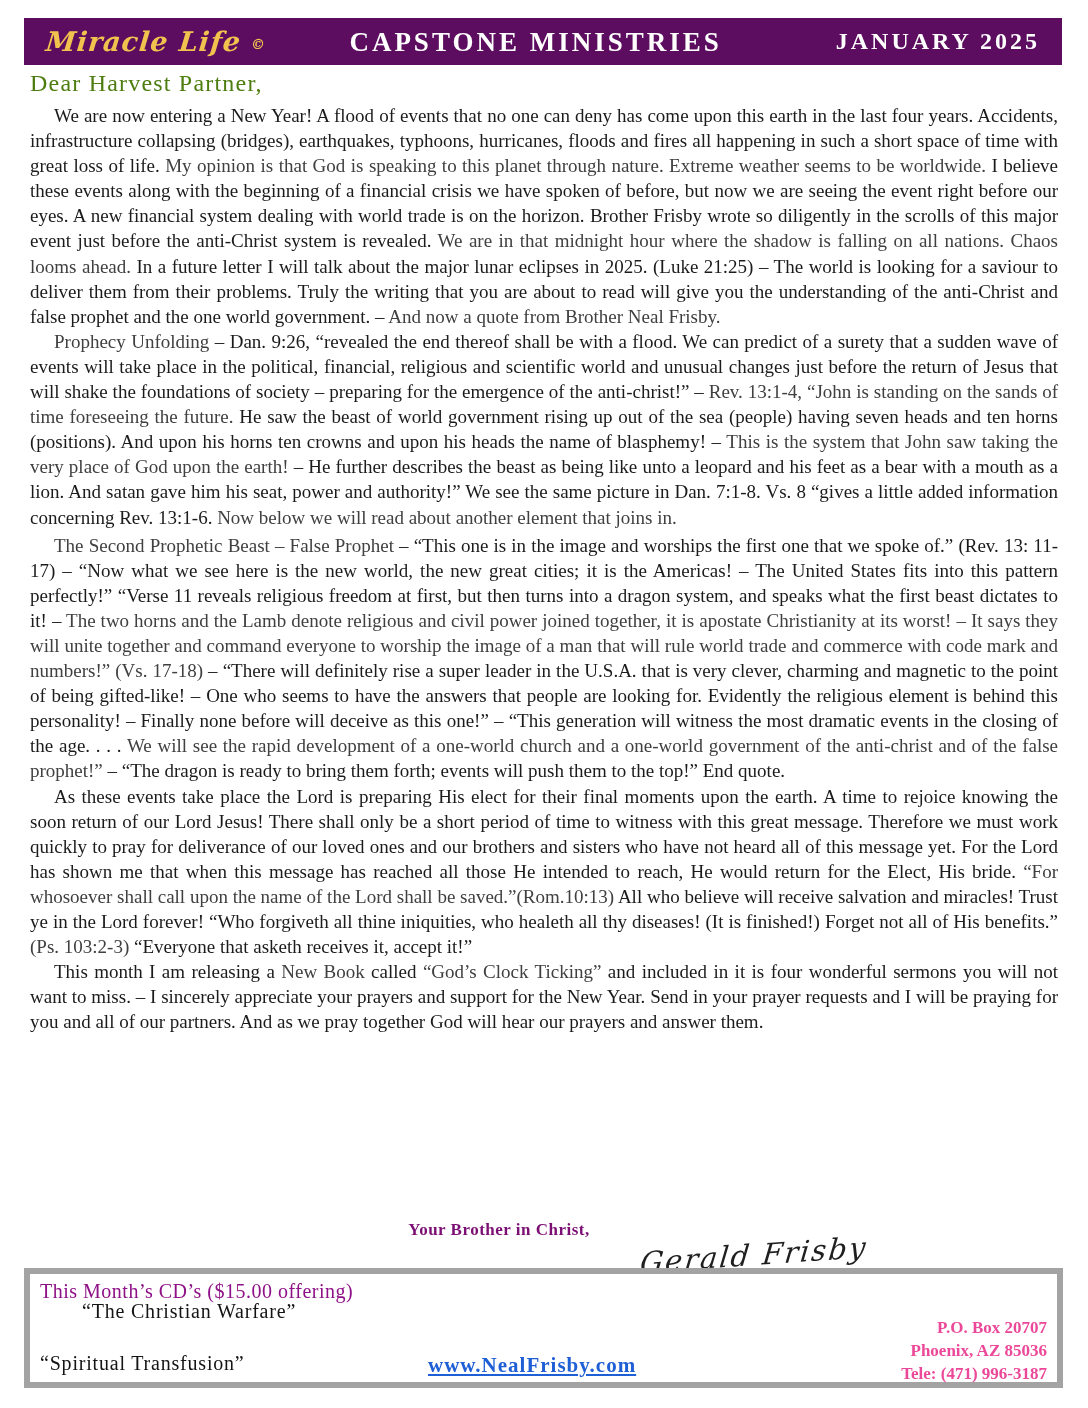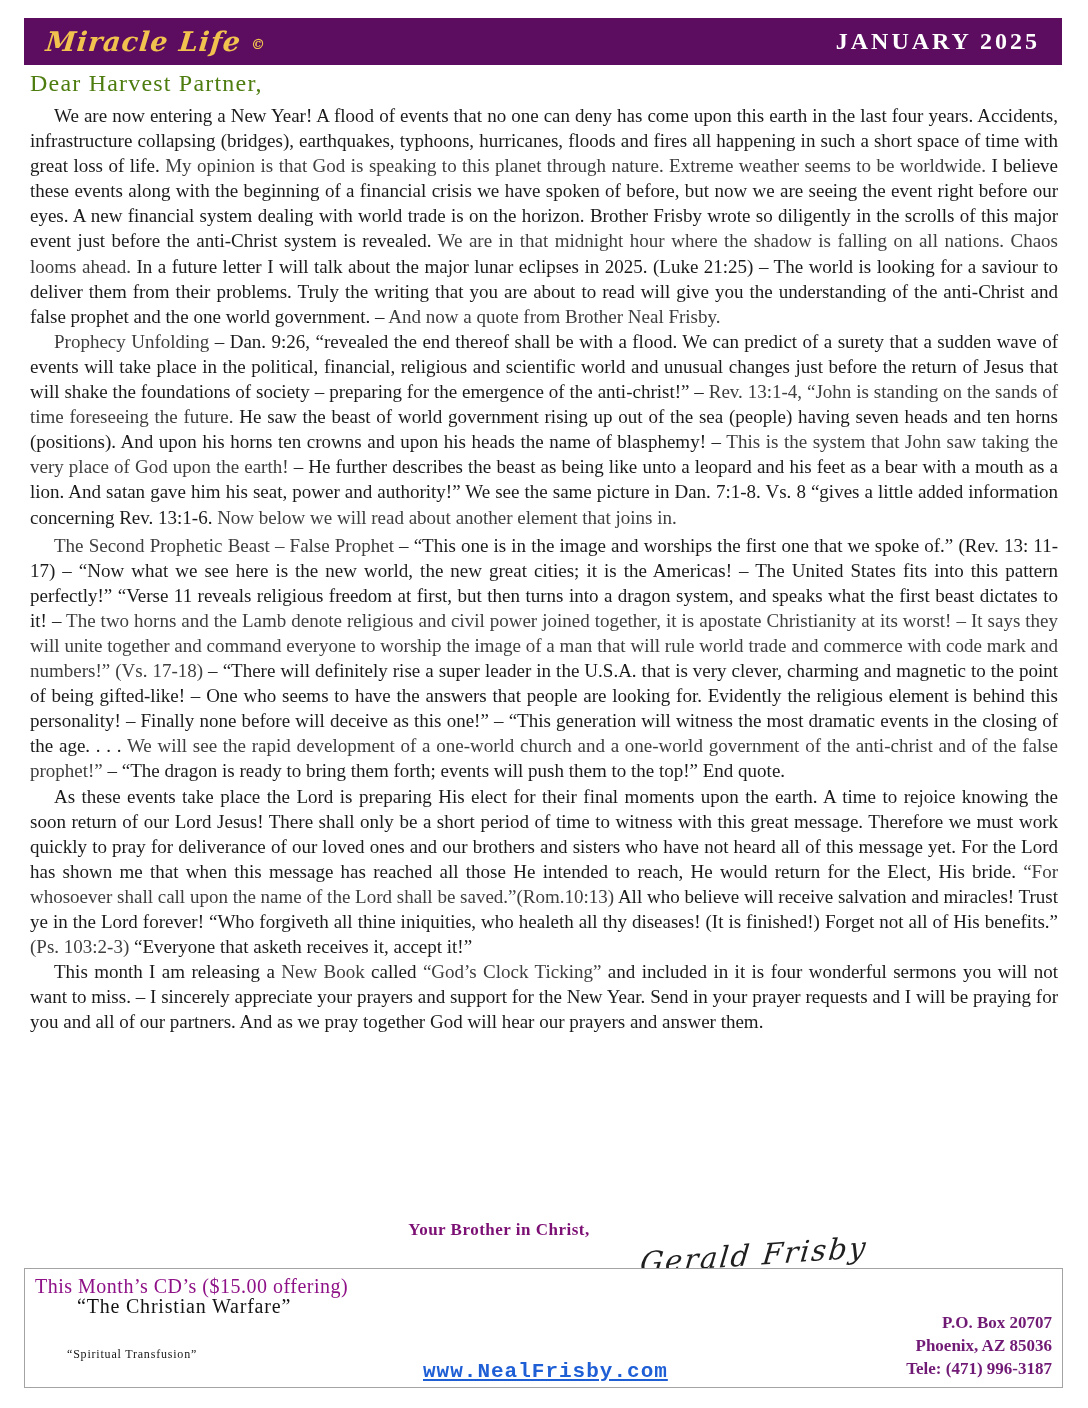--- a/index.html
+++ b/index.html
@@ -95,21 +95,21 @@
     font-size: 29px;
     letter-spacing: 2px;
     color: #1f1f1f;
     transform: rotate(-4deg) skewX(-10deg);
   }
   
   .footer-box {
     position: absolute;
     left: 24px; right: 25px; top: 1268px;
     height: 120px;
-    border: 1px solid #a3a3a3;
+    border: 6px solid #a3a3a3;
     background: #ffffff;
   }
   .cds-heading {
     position: absolute;
     left: 10px; top: 6px;
     color: #8e1187;
     font-size: 20px;
     letter-spacing: 0.5px;
   }
   .cd-title1 {
@@ -117,53 +117,52 @@
     left: 10px; top: 26px;
     color: #141414;
     font-size: 20px;
     letter-spacing: 0.8px;
     margin-left: 42px;
   }
   .cd-title2 {
     position: absolute;
     left: 10px; top: 78px;
     color: #141414;
-    font-size: 12px;
+    font-size: 20px;
     letter-spacing: 0.8px;
-    margin-left: 32px;
   }
   .website {
     position: absolute;
     left: 398px; bottom: 4px;
     color: #1f5fd6;
     font-weight: bold;
     font-size: 21px;
     letter-spacing: 1px;
     text-decoration: underline;
-    font-family: Liberation Mono, monospace;
   }
   .address {
     position: absolute;
     right: 10px; top: 42px;
     text-align: right;
     font-weight: bold;
     font-size: 17px;
     line-height: 23px;
-    color: #701a75;
+    color: #ec4899;
   }
 </style>
 </head>
 <body>
 
 <div class="page">
 
   <div class="banner">
     <div class="logo">
       <span>Miracle Life</span><span class="copyright">©</span>
     </div>
+    <div class="banner-title">CAPSTONE MINISTRIES</div>
     <div class="banner-date">JANUARY 2025</div>
   </div>
 
   <div class="salutation">Dear Harvest Partner,</div>
 
   <div class="letter-body">
       <p class="para"><span class="ink">We are now entering a New Year! A flood of events that no one can deny has come upon this earth in the last four years. Accidents, infrastructure collapsing (bridges), earthquakes, typhoons, hurricanes, floods and fires all happening in such a short space of time with great loss of life. </span><span class="accent">My opinion is that God is speaking to this planet through nature. Extreme weather seems to be worldwide.</span><span class="ink"> I believe these events along with the beginning of a financial crisis we have spoken of before, but now we are seeing the event right before our eyes. A new financial system dealing with world trade is on the horizon. Brother Frisby wrote so diligently in the scrolls of this major event just before the anti-Christ system is revealed. </span><span class="accent">We are in that midnight hour where the shadow is falling on all nations. Chaos looms ahead.</span><span class="ink"> In a future letter I will talk about the major lunar eclipses in 2025.  (Luke 21:25) – The world is looking for a saviour to deliver them from their problems. Truly the writing that you are about to read will give you the understanding of the anti-Christ and false prophet and the one world government. – </span><span class="accent">And now a quote from Brother Neal Frisby.</span></p>
       <p class="para spaced"><span class="accent">Prophecy Unfolding</span><span class="ink"> – Dan. 9:26, “revealed the end thereof shall be with a flood. We can predict of a surety that a sudden wave of events will take place in the political, financial, religious and scientific world and unusual changes just before the return of Jesus that will shake the foundations of society – preparing for the emergence of the anti-christ!” – </span><span class="accent">Rev. 13:1-4, “John is standing on the sands of time foreseeing the future.</span><span class="ink"> He saw the beast of world government rising up out of the sea (people) having seven heads and ten horns (positions). And upon his horns ten crowns and upon his heads the name of blasphemy! – </span><span class="accent">This is the system that John saw taking the very place of God upon the earth!</span><span class="ink"> – He further describes the beast as being like unto a leopard and his feet as a bear with a mouth as a lion. And satan gave him his seat, power and authority!” We see the same picture in Dan. 7:1-8. Vs. 8 “gives a little added information concerning Rev. 13:1-6.  </span><span class="accent">Now below we will read about another element that joins in.</span></p>
       <p class="para"><span class="accent">The Second Prophetic Beast – False Prophet</span><span class="ink"> – “This one is in the image and worships the first one that we spoke of.” (Rev. 13: 11-17) – “Now what we see here is the new world, the new great cities; it is the Americas! – The United States fits into this pattern perfectly!” “Verse 11 reveals religious freedom at first, but then turns into a dragon system, and speaks what the first beast dictates to it! – </span><span class="accent">The two horns and the Lamb denote religious and civil power joined together, it is apostate Christianity at its worst! – It says they will unite together and command everyone to worship the image of a man that will rule world trade and commerce with code mark and numbers!” (Vs. 17-18)</span><span class="ink"> – “There will definitely rise a super leader in the U.S.A. that is very clever, charming and magnetic to the point of being gifted-like! – One who seems to have the answers that people are looking for. Evidently the religious element is behind this personality! – Finally none before will deceive as this one!” – “This generation will witness the most dramatic events in the closing of the age. . . . </span><span class="accent">We will see the rapid development of a one-world church and a one-world government of the anti-christ and of the false prophet!”</span><span class="ink"> – “The dragon is ready to bring them forth; events will push them to the top!” End quote.</span></p>
       <p class="para spaced"><span class="ink">As these events take place the Lord is preparing His elect for their final moments upon the earth. A time to rejoice knowing the soon return of our Lord Jesus! There shall only be a short period of time to witness with this great message. Therefore we must work quickly to pray for deliverance of our loved ones and our brothers and sisters who have not heard all of this message yet. For the Lord has shown me that when this message has reached all those He intended to reach, He would return for the Elect, His bride. </span><span class="accent">“For whosoever shall call upon the name of the Lord shall be saved.”(Rom.10:13)</span><span class="ink"> All who believe will receive salvation and miracles! Trust ye in the Lord forever! “Who forgiveth all thine iniquities, who healeth all thy diseases! (It is finished!) Forget not all of His benefits.” </span><span class="accent">(Ps. 103:2-3)</span><span class="ink"> “Everyone that asketh receives it, accept it!”</span></p>

